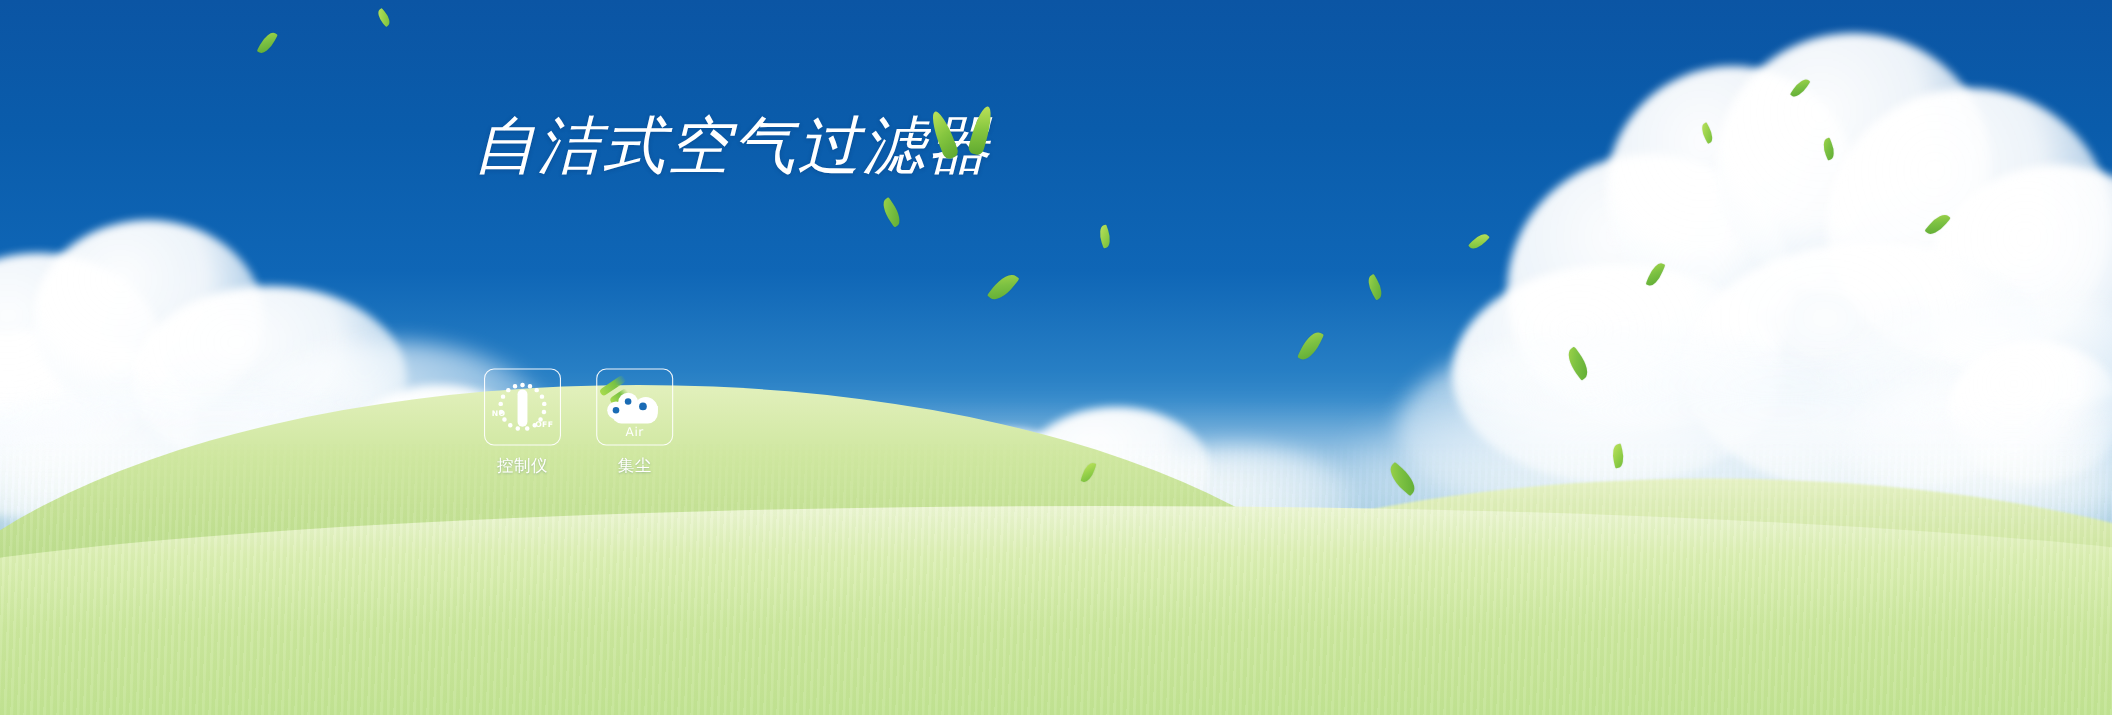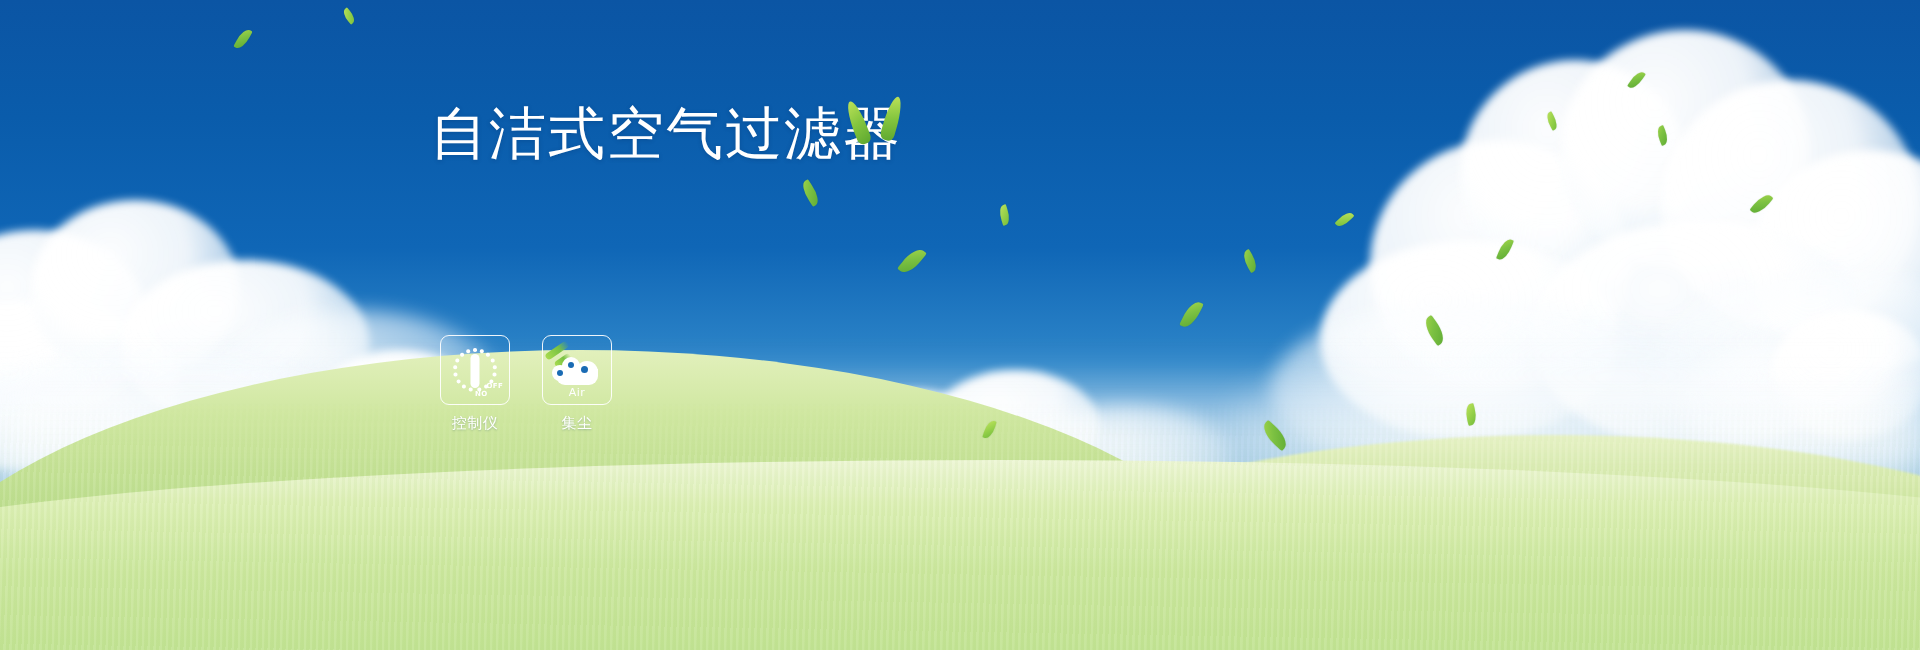--- a/index.html
+++ b/index.html
@@ -204,21 +204,21 @@
   .gauge .needle {
     position:absolute; left:50%; top:12px;
     transform:translateX(-50%);
     width:9px; height:34px;
     background:#ffffff; border-radius:5px;
   }
   .gauge .tg {
     position:absolute; color:#ffffff; font-size:7px; font-weight:700;
     letter-spacing:.3px;
   }
-  .gauge .tg.no  { left:0px;  top:48px;margin-left:28px; }
+  .gauge .tg.no  { left:0px;  top:30px; }
   .gauge .tg.off { right:0px; top:40px; }
 
   
   .cart { position:relative; width:50px; height:52px; }
   .cart .ring {
     position:absolute; left:0; width:50px; height:9px;
     border:1.6px solid #ffffff; border-radius:50%;
     background:transparent;
   }
   .cart .core {
@@ -325,21 +325,21 @@
   <div class="leaf pale" style="left:1548px;top:112px; width:8px;  height:18px; transform:rotate(-28deg);"></div>
   <div class="leaf" style="left:1632px;top:70px;  width:9px;  height:20px; transform:rotate(34deg);"></div>
   <div class="leaf" style="left:1658px;top:126px; width:9px;  height:19px; transform:rotate(-22deg);"></div>
   <div class="leaf" style="left:1756px;top:192px; width:11px; height:24px; transform:rotate(40deg);"></div>
   <div class="leaf pale" style="left:1466px;top:404px; width:10px; height:21px; transform:rotate(-14deg);"></div>
   <div class="leaf" style="left:1268px;top:420px; width:14px; height:31px; transform:rotate(-48deg);"></div>
   <div class="leaf pale" style="left:985px; top:420px; width:9px;  height:19px; transform:rotate(18deg);"></div>
 
   <div class="content">
 
-    <div style="position:relative;">
+    <div style="position:relative;font-style:italic;">
       <div class="leaf-pair">
         <div class="lf l"></div>
         <div class="lf r"></div>
       </div>
       <h1 class="title">自洁式空气过滤器</h1>
     </div>
 
 
   </div>
 

